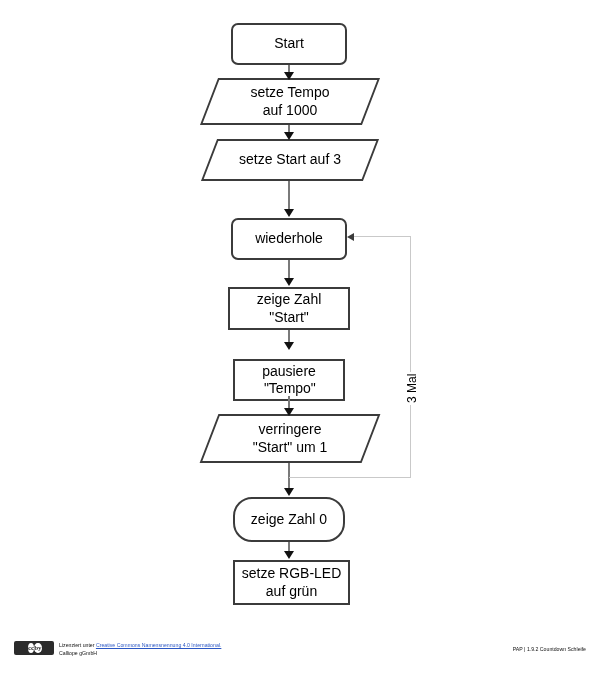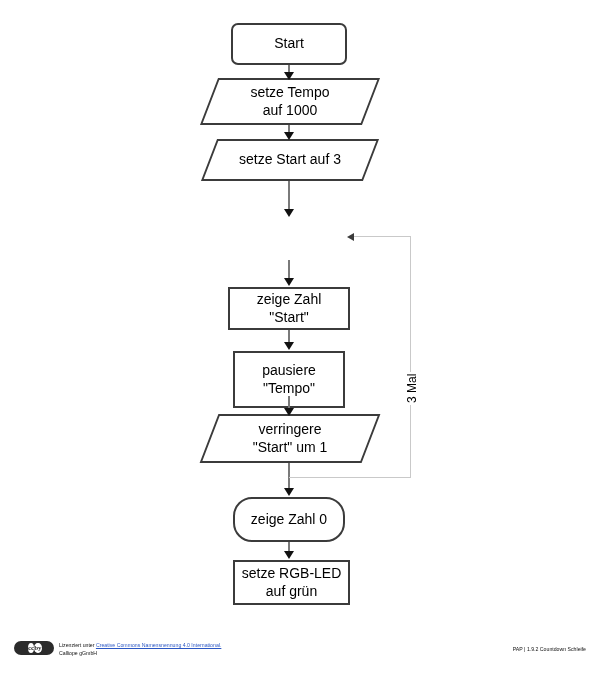--- a/index.html
+++ b/index.html
@@ -125,21 +125,21 @@
     left: 14px;
     top: 641px;
     display: flex;
     align-items: flex-start;
     gap: 5px;
   }
   .cc-badge {
     width: 40px;
     height: 14px;
     background: #2b2b2b;
-    border-radius: 7px;
+    border-radius: 2px;
     display: flex;
     align-items: center;
     justify-content: space-around;
     flex: none;
     padding: 0 14px;
     box-sizing: border-box;
   }
   .cc-badge .glyph {
     width: 10px;
     height: 10px;
@@ -188,26 +188,29 @@
 auf 1000</span>
     </div>
   </div>
 
   <div class="n-para" style="left:209px; top:139px; width:162px; height:42px;">
     <div class="inner">
       <span class="label">setze Start auf 3</span>
     </div>
   </div>
 
+  <div class="node n-round" style="left:231px; top:218px; width:116px; height:42px;">
+    <span class="label">wiederhole</span>
+  </div>
 
   <div class="node n-rect" style="left:228px; top:287px; width:122px; height:43px;">
     <span class="label">zeige Zahl "Start"</span>
   </div>
 
-  <div class="node n-rect" style="left:233px; top:351px; width:112px; height:57px;">
+  <div class="node n-rect" style="left:233px; top:359px; width:112px; height:42px;text-align:right;">
     <span class="label">pausiere
 "Tempo"</span>
   </div>
 
   <div class="n-para" style="left:209px; top:414px; width:162px; height:49px;">
     <div class="inner">
       <span class="label">verringere
 "Start" um 1</span>
     </div>
   </div>

